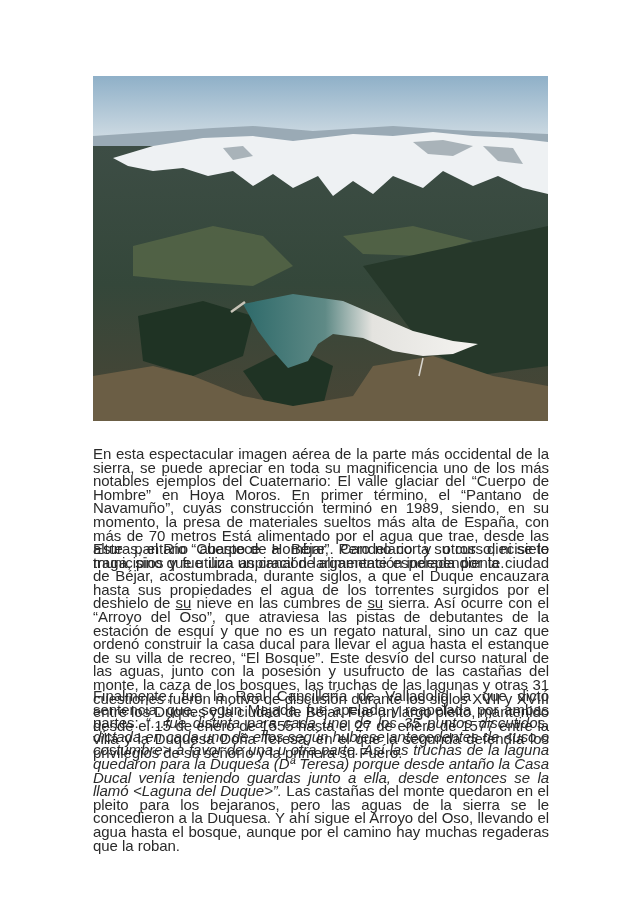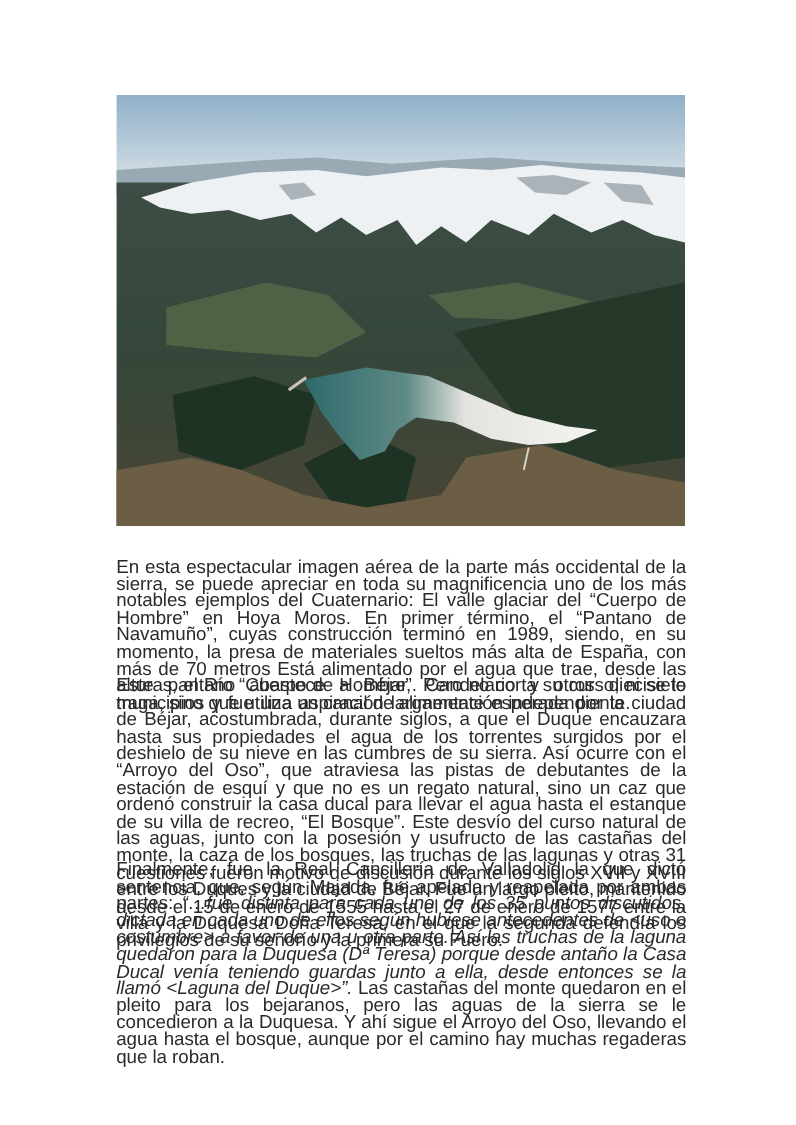--- a/index.html
+++ b/index.html
@@ -13,21 +13,21 @@
     }
     .photo svg { display: block; width: 100%; height: 100%; }
     .text-block {
       position: absolute; left: 93px; width: 456px;
       font-size: 15px; line-height: 13.6px; text-align: justify;
       letter-spacing: -0.05px;
     }
     #p1 { top: 432px; }
     #p2 { top: 527px; }
     #p3 { top: 674px; }
-    .u { }
+    .u { text-decoration: underline; }
     .it { font-style: italic; }
   </style>
 </head>
 <body>
 
 <div class="photo">
   <svg viewBox="0 0 455 345" preserveAspectRatio="none">
     <defs>
       <linearGradient id="sky" x1="0" y1="0" x2="0" y2="1">
         <stop offset="0" stop-color="#8fb0c8"></stop>

